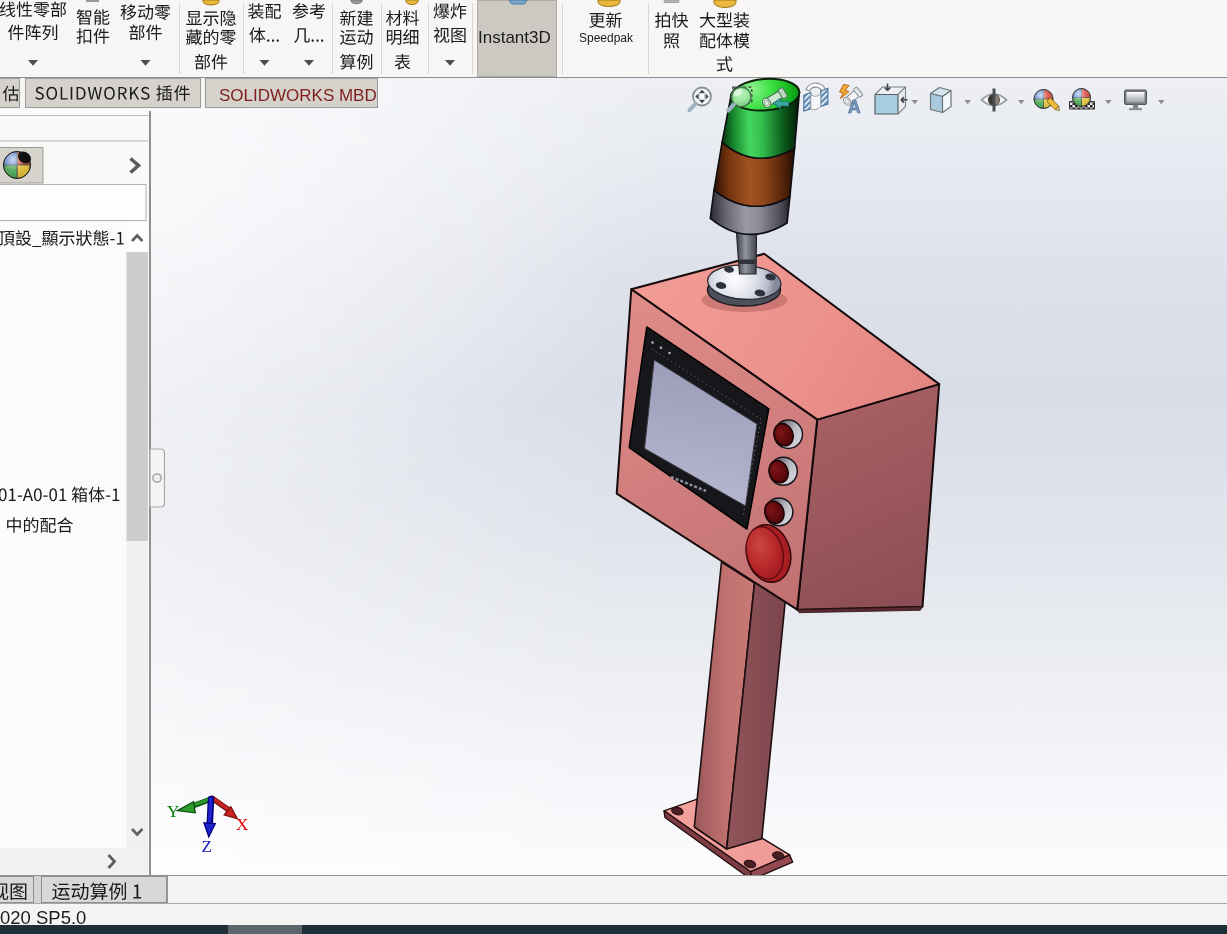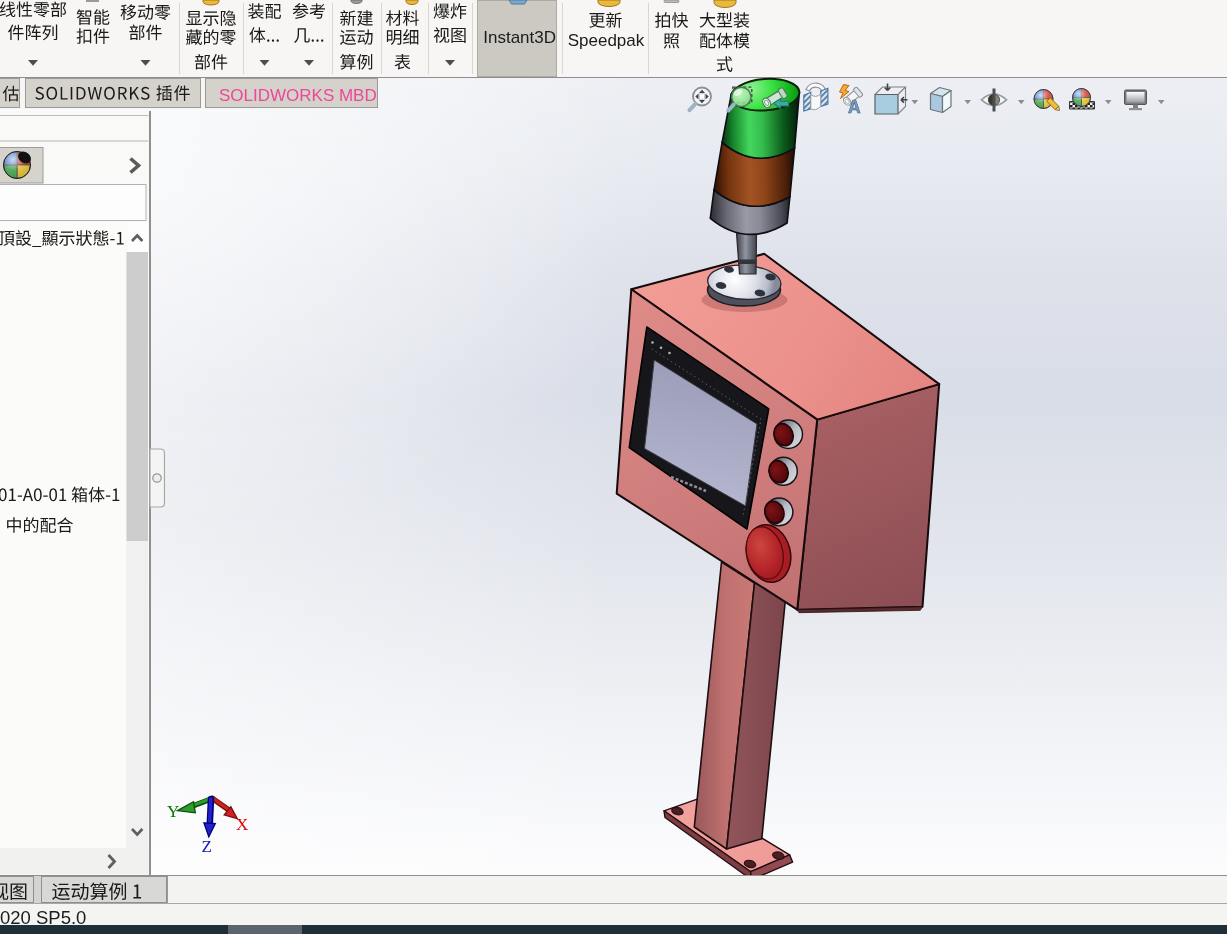--- a/index.html
+++ b/index.html
@@ -1,30 +1,30 @@
 <!DOCTYPE html>
 <html><head><meta charset="utf-8"><style>
 *{margin:0;padding:0;box-sizing:border-box}
 html,body{width:1227px;height:934px;overflow:hidden;background:#fff;
  font-family:"Liberation Sans",sans-serif;}
 .abs{position:absolute}
 #toolbar{left:0;top:0;width:1227px;height:77.5px;background:#f7f6f5;border-bottom:1px solid #8e8e8e}
 .sep{position:absolute;top:3px;width:1px;height:71px;background:#d8d6d3}
 #instant{position:absolute;left:477px;top:0;width:80px;height:77px;background:#ccc9c2;border:1px solid #aeaaa3;
- font-size:17px;color:#1b1b1b;text-align:right;line-height:30px;padding-top:22px}
+ font-size:17px;color:#1b1b1b;text-align:left;line-height:30px;padding-top:22px}
 #viewport{left:0;top:78px;width:1227px;height:797px;
  background:linear-gradient(180deg,#edeff4 0%,#e8ebf1 9%,#dee1ea 25%,#d9dde7 40%,#e2e5ec 59%,#eef0f4 78%,#f6f7fa 90%,#fcfcfd 100%)}
 #vpwhite{left:0;top:78px;width:1227px;height:797px;
  background:radial-gradient(ellipse 720px 450px at 130px 110px,rgba(255,255,255,.6),rgba(255,255,255,0) 76%),
  linear-gradient(90deg,rgba(255,255,255,.62) 0%,rgba(255,255,255,0) 50%)}
 #tabstrip{left:0;top:77.5px;width:378px;height:31.5px;background:#f7f6f5}
 .tab{position:absolute;top:78px;height:30.4px;background:#d5d2cb;border:1px solid #9a9a9a}
-#mbdtext{position:absolute;left:219px;top:86px;width:160px;font-size:17px;color:#ec4899}
+#mbdtext{position:absolute;left:219px;top:86px;width:160px;font-size:17px;color:#7f1d1d}
 #panel{left:0;top:111px;width:151px;height:764px;background:#f9f9f8;border-right:2px solid #8f8f8f}
-#speedpak{position:absolute;left:566px;top:31px;width:80px;text-align:center;font-size:17px;color:#1b1b1b}
+#speedpak{position:absolute;left:566px;top:31px;width:80px;text-align:center;font-size:12px;color:#1b1b1b}
 #status{left:0;top:902.5px;width:1227px;height:22.5px;background:#f4f4f2;border-top:1px solid #a8a8a8}
 #statustext{position:absolute;left:0px;top:907px;font-size:18.5px;color:#1c1c1c}
 #taskbar{left:0;top:925px;width:1227px;height:9px;background:#1e2f37}
 #taskseg{left:228px;top:925px;width:74px;height:9px;background:#5a656c}
 #bottombar{left:0;top:875px;width:1227px;height:27.5px;background:linear-gradient(90deg,#d4d4d2 0,#d4d4d2 167.5px,#9a9a98 167.5px,#9a9a98 168.5px,#f3f3f2 168.5px);border-top:1px solid #8f8f8f}
 .btab{position:absolute;background:#d8d8d6;border:1px solid #8f8f8f}
 </style></head><body>
 <div class="abs" id="toolbar"></div>
 <div class="sep" style="left:179px"></div>
 <div class="sep" style="left:243px"></div>

